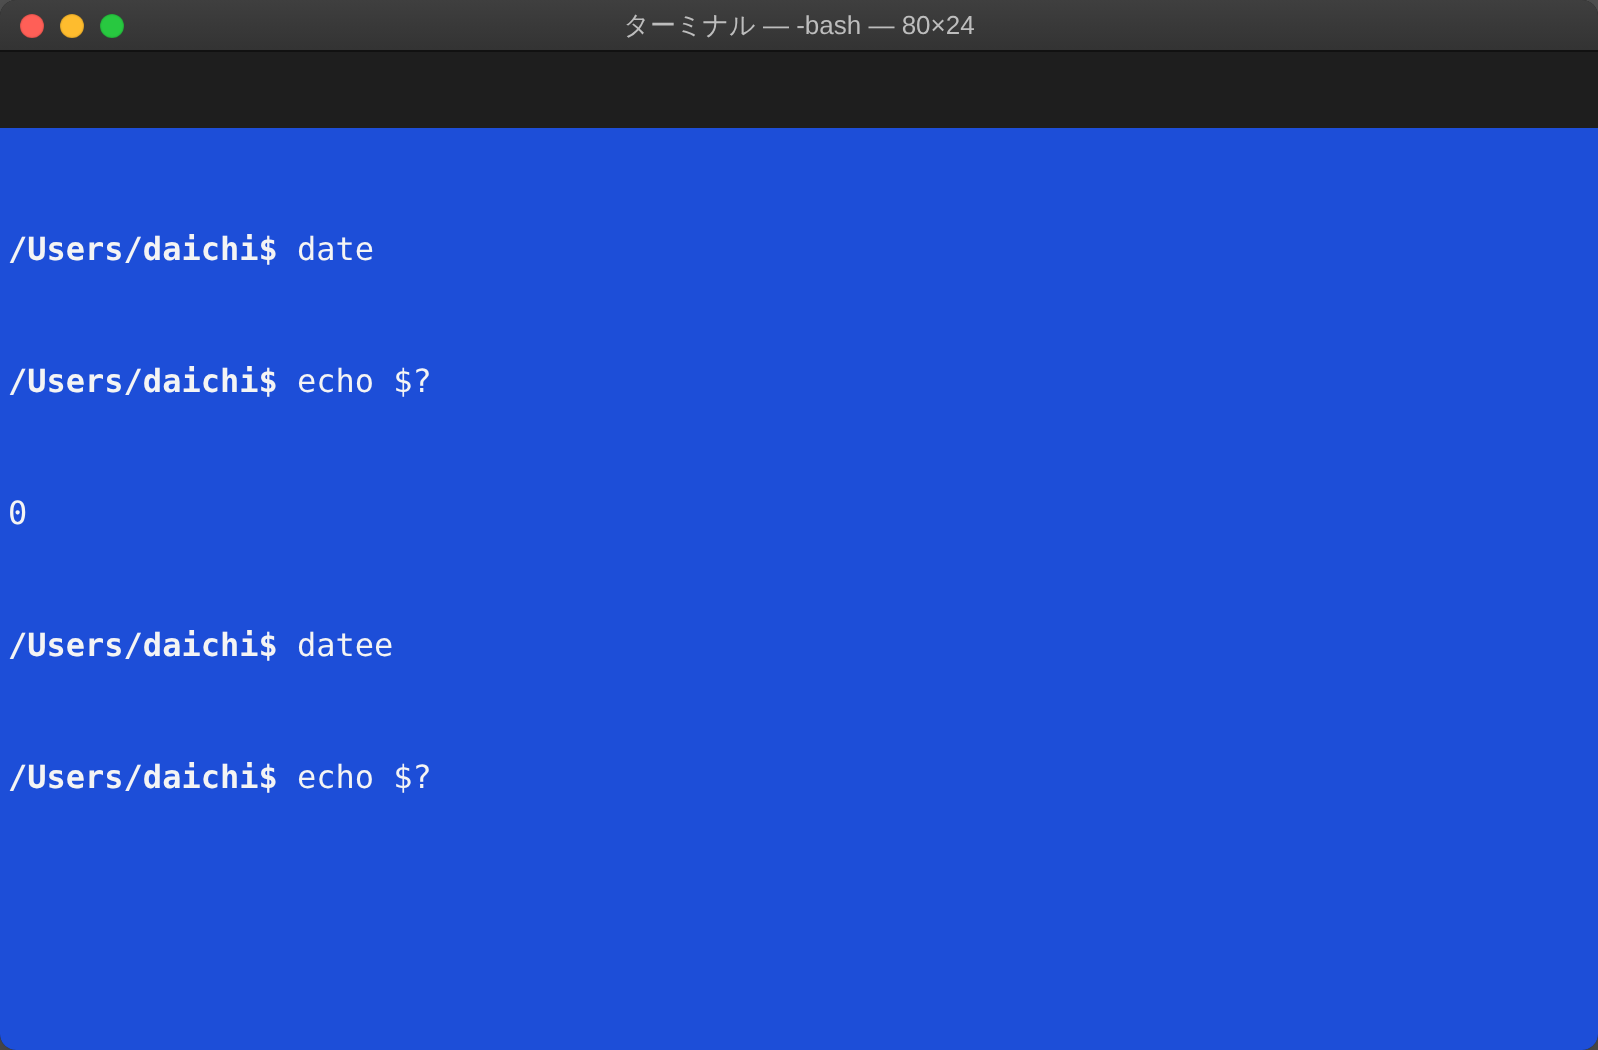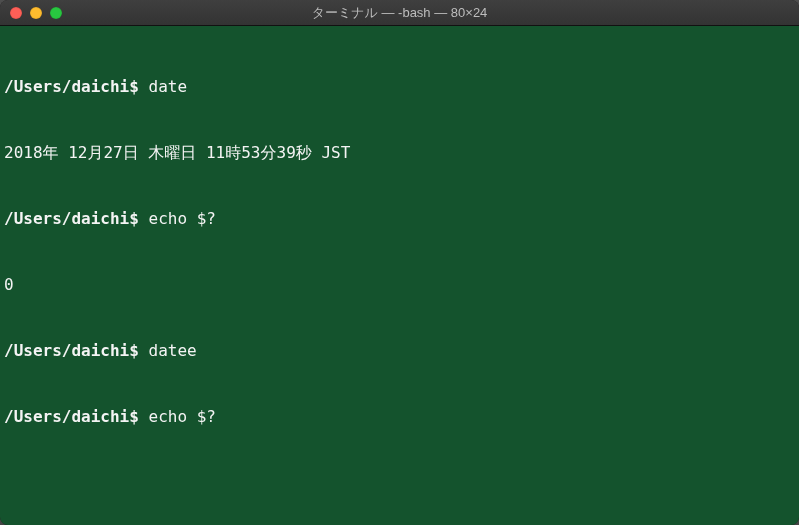--- a/index.html
+++ b/index.html
@@ -12,20 +12,21 @@
   }
   .window {
     width: 799px;
     height: 525px;
     background: #1e1e1e;
     border-radius: 8px;
     overflow: hidden;
     box-shadow: 0 10px 40px rgba(0,0,0,0.5);
     display: flex;
     flex-direction: column;
+    gap: 38px;
   }
   .titlebar {
     height: 26px;
     background: linear-gradient(#3f3f3f, #333333);
     display: flex;
     align-items: center;
     position: relative;
     padding: 0 10px;
     border-bottom: 1px solid #111;
   }
@@ -47,21 +48,21 @@
     position: absolute;
     left: 0; right: 0;
     text-align: center;
     font-size: 13px;
     color: #bdbdbd;
     font-family: -apple-system, "Helvetica Neue", sans-serif;
     pointer-events: none;
   }
   .terminal {
     flex: 1;
-    background: #14532d;
+    background: #1d4ed8;
     color: #f4f4f4;
     font-size: 16px;
     line-height: 22px;
     padding: 6px 8px 6px 4px;
     overflow: hidden;
     white-space: pre;
     font-weight: 500;
   }
   .line { white-space: pre-wrap; }
   .prompt { font-weight: 700; }
@@ -74,21 +75,20 @@
     <div class="traffic-lights">
       <div class="light red"></div>
       <div class="light yellow"></div>
       <div class="light green"></div>
     </div>
     <div class="title">ターミナル — -bash — 80×24</div>
   </div>
 
   <div class="terminal">
     <div class="line"><span class="prompt">/Users/daichi$ </span><span>date</span></div>
-    <div class="line">2018年 12月27日 木曜日 11時53分39秒 JST</div>
     <div class="line"><span class="prompt">/Users/daichi$ </span><span>echo $?</span></div>
     <div class="line">0</div>
     <div class="line"><span class="prompt">/Users/daichi$ </span><span>datee</span></div>
     <div class="line"><span class="prompt">/Users/daichi$ </span><span>echo $?</span></div>
     
     
     
     
     
     

